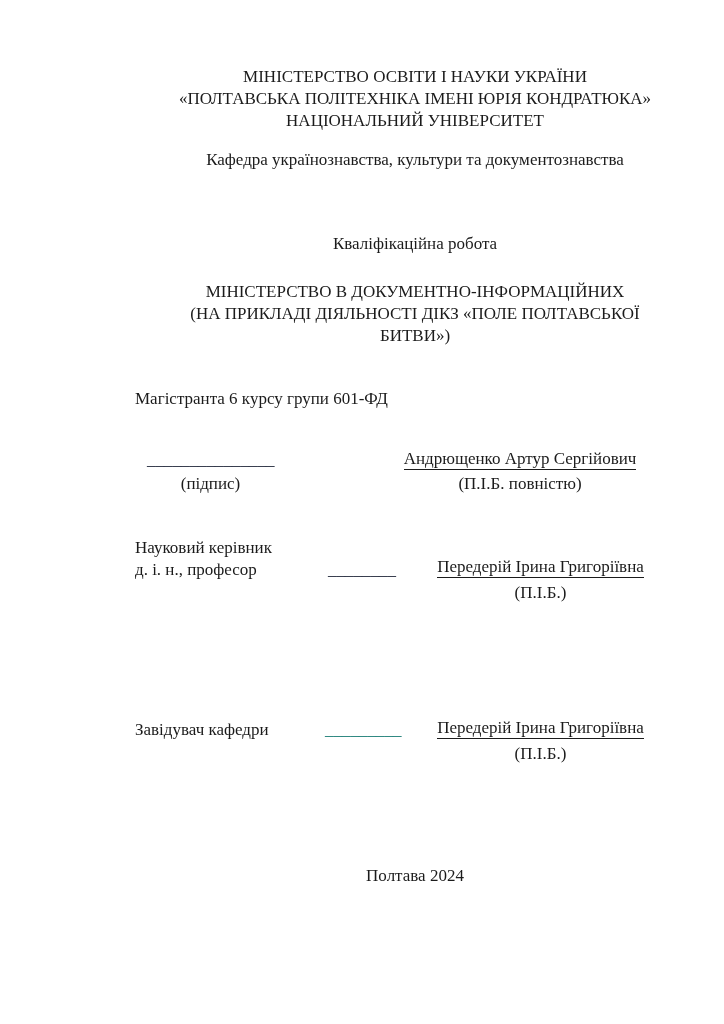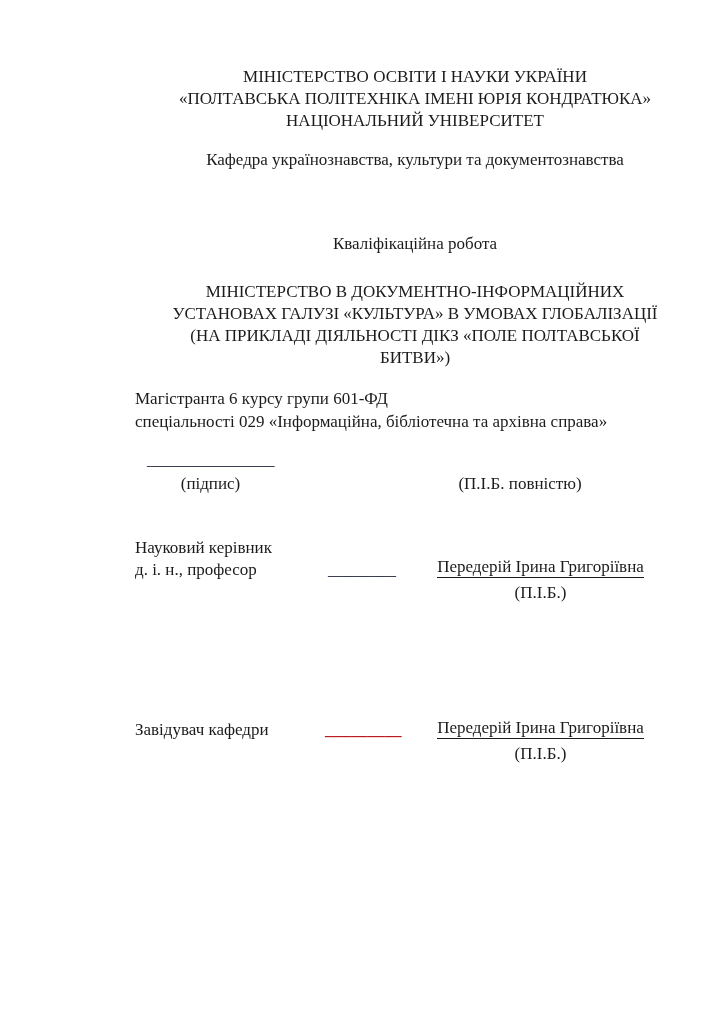--- a/index.html
+++ b/index.html
@@ -19,62 +19,64 @@
   .lh22 { line-height: 22px; }
   .lh23 { line-height: 23px; }
   .uline {
     display: inline-block;
     border-bottom: 1px solid #1b1b1b;
     padding-bottom: 1px;
     line-height: 18px;
   }
   .blank { letter-spacing: 0; white-space: pre; }
   .blank.dark { color: #0f172a; }
-  .blank.gray { color: #b91c1c; font-weight: bold; }
+  .blank.gray { color: #0f766e; }
 </style>
 </head>
 <body>
 
 <div class="page">
 
   <div class="abs center lh22" style="left:110px; top:66px; width:610px;">
     <div>МІНІСТЕРСТВО ОСВІТИ І НАУКИ УКРАЇНИ</div>
     <div>«ПОЛТАВСЬКА ПОЛІТЕХНІКА ІМЕНІ ЮРІЯ КОНДРАТЮКА»</div>
     <div>НАЦІОНАЛЬНИЙ УНІВЕРСИТЕТ</div>
   </div>
 
   <div class="abs center" style="left:110px; top:150px; width:610px;">Кафедра українознавства, культури та документознавства</div>
 
   <div class="abs center" style="left:110px; top:234px; width:610px;">Кваліфікаційна робота</div>
 
   <div class="abs center lh22" style="left:110px; top:281px; width:610px;">
     <div>МІНІСТЕРСТВО В ДОКУМЕНТНО-ІНФОРМАЦІЙНИХ</div>
-    <div>УСТАНОВАХ ГАЛУЗІ «КУЛЬТУРА» В УМОВАХ ГЛОБАЛІЗАЦІЇ</div>
     <div>(НА ПРИКЛАДІ ДІЯЛЬНОСТІ ДІКЗ «ПОЛЕ ПОЛТАВСЬКОЇ</div>
     <div>БИТВИ»)</div>
   </div>
 
   <div class="abs lh23" style="left:135px; top:387px; width:560px;">
     <div>Магістранта 6 курсу групи 601-ФД</div>
-    <div>спеціальності 029 «Інформаційна, бібліотечна та архівна справа»</div>
   </div>
 
   <div class="abs blank dark center" style="left:147px; top:450px; width:127px;">_______________</div>
   <div class="abs center" style="left:147px; top:474px; width:127px;">(підпис)</div>
+  <div class="abs center" style="left:392px; top:449px; width:256px;">
+    <span class="uline">Андрющенко Артур Сергійович</span>
+  </div>
   <div class="abs center" style="left:392px; top:474px; width:256px;">(П.І.Б. повністю)</div>
 
   <div class="abs" style="left:135px; top:538px; width:200px;">Науковий керівник</div>
   <div class="abs" style="left:135px; top:560px; width:180px;">д. і. н., професор</div>
   <div class="abs blank dark" style="left:328px; top:560px; width:80px;">________</div>
   <div class="abs center" style="left:427px; top:557px; width:227px;">
     <span class="uline">Передерій Ірина Григоріївна</span>
   </div>
   <div class="abs center" style="left:427px; top:583px; width:227px;">(П.І.Б.)</div>
 
   <div class="abs" style="left:135px; top:720px; width:200px;">Завідувач кафедри</div>
   <div class="abs blank gray" style="left:325px; top:720px; width:90px;">_________</div>
   <div class="abs center" style="left:427px; top:718px; width:227px;">
     <span class="uline">Передерій Ірина Григоріївна</span>
   </div>
   <div class="abs center" style="left:427px; top:744px; width:227px;">(П.І.Б.)</div>
 
+  <div class="abs center" style="left:110px; top:866px; width:610px;">Полтава 2024</div>
 
 </div>
 
 </body></html>

